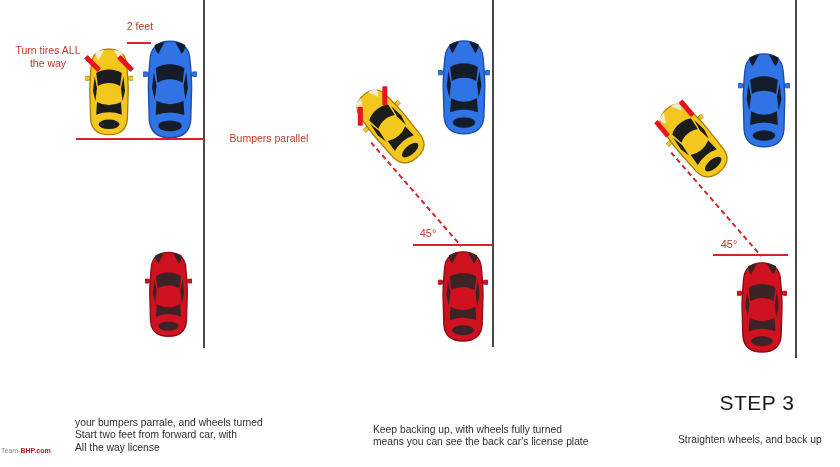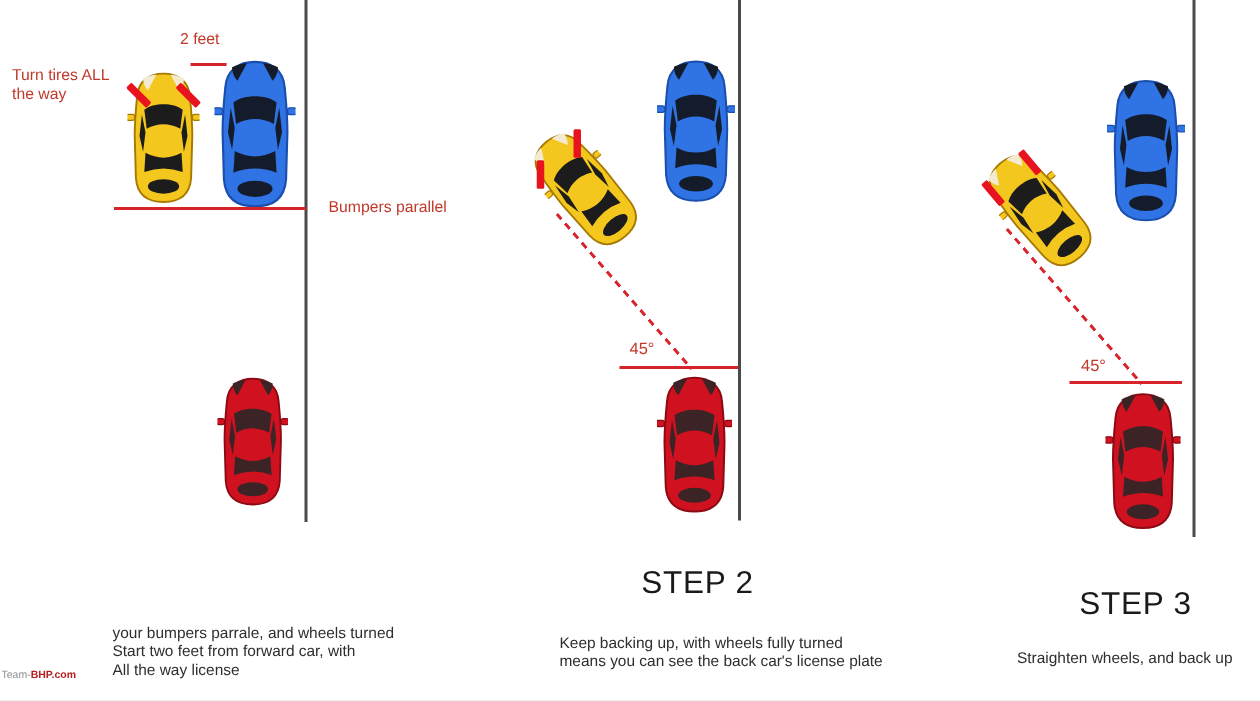--- a/index.html
+++ b/index.html
@@ -13,21 +13,21 @@
   .car svg{display:block;width:100%;height:100%;overflow:visible;}
   .car-yellow{--body:#f4c71f;--line:#a87900;--win:#1c1c1c;--hood:#f3ead0;}
   .car-blue{--body:#2f73e5;--line:#1b4fae;--win:#141c2b;--hood:#141c2b;}
   .car-red{--body:#d01220;--line:#8c0a14;--win:#3c2325;--hood:#3c2325;}
   .tire{position:absolute;width:5px;height:19px;background:#e8131f;border-radius:1px;z-index:4;}
   .redline{position:absolute;height:2px;background:#d8232a;z-index:5;}
   .dashline{
     position:absolute;height:2.4px;z-index:2;transform-origin:0 0;
     background:repeating-linear-gradient(90deg,#d8232a 0 4.5px,transparent 4.5px 8.5px);
   }
-  .ann{position:absolute;color:#c0392b;font-size:10.5px;line-height:13px;z-index:6;}
+  .ann{position:absolute;color:#c0392b;font-size:10.5px;line-height:13px;z-index:6;text-align:center;}
   .step-title{position:absolute;color:#1a1a1a;font-size:21px;letter-spacing:.5px;text-align:center;z-index:6;}
   .desc{position:absolute;color:#2e2e2e;font-size:10.3px;line-height:12.4px;z-index:6;}
   .desc span{display:block;}
   .watermark{position:absolute;left:1px;top:447px;font-size:7px;z-index:7;filter:blur(.4px);letter-spacing:0;}
   .wm-gray{color:#8d8d8d;}
   .wm-red{color:#b32024;font-weight:bold;}
 </style>
 </head>
 <body>
 
@@ -45,21 +45,21 @@
       <path d="M48 37 L45 52 L47 68 L50 55 Z" fill="var(--win)"></path>
       <path d="M15 69 Q30 77 45 69 L46 85 Q30 79 14 85 Z" fill="var(--win)"></path>
       <ellipse cx="30" cy="97" rx="13" ry="6" fill="var(--win)"></ellipse>
     </symbol>
   </svg>
 
   <div class="vline" style="left:203px;height:348px"></div>
   <div class="vline" style="left:492px;height:347px"></div>
   <div class="vline" style="left:795px;height:358px"></div>
 
-  <div class="ann" style="left:120px;top:20px;width:40px;">2 feet</div>
+  <div class="ann" style="left:120px;top:20px;width:40px;text-align:center">2 feet</div>
   <div class="redline" style="left:127px;top:42px;width:24px"></div>
 
   <div class="ann" style="left:8px;top:44px;width:80px">
     <span style="display:block">Turn tires ALL</span>
     <span style="display:block">the way</span>
   </div>
 
   <div class="car" style="left:85px;top:45px;width:48px;height:93px">
     <svg viewBox="0 0 60 112" class="car-yellow">
         <use href="#car-top"></use>
@@ -107,21 +107,20 @@
 
   <div class="ann" style="left:413px;top:227px;width:30px;text-align:center;font-size:11px">45°</div>
   <div class="redline" style="left:413px;top:244px;width:79px"></div>
 
   <div class="car" style="left:438px;top:247px;width:50px;height:98px">
     <svg viewBox="0 0 60 112" class="car-red">
         <use href="#car-top"></use>
       </svg>
   </div>
 
-  <div class="step-title" style="left:385px;top:377px;width:160px">STEP 2</div>
   <div class="desc" style="left:373px;top:424px;width:240px">
     <span>Keep backing up, with wheels fully  turned</span>
     <span>means you can see the back car's license plate</span>
   </div>
 
   <div class="dashline" style="left:672px;top:152px;width:137px;transform:rotate(49deg)"></div>
 
   <div class="car" style="left:738px;top:50px;width:52px;height:100px">
     <svg viewBox="0 0 60 112" class="car-blue">
         <use href="#car-top"></use>

